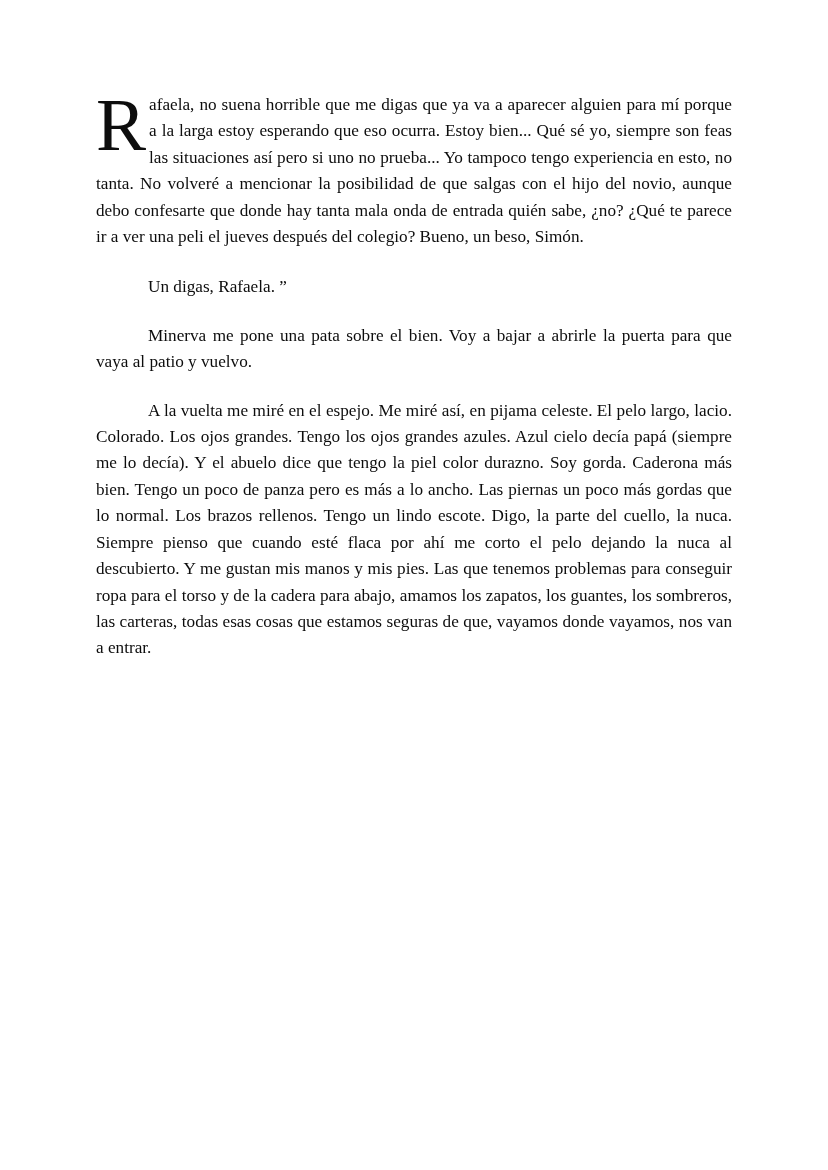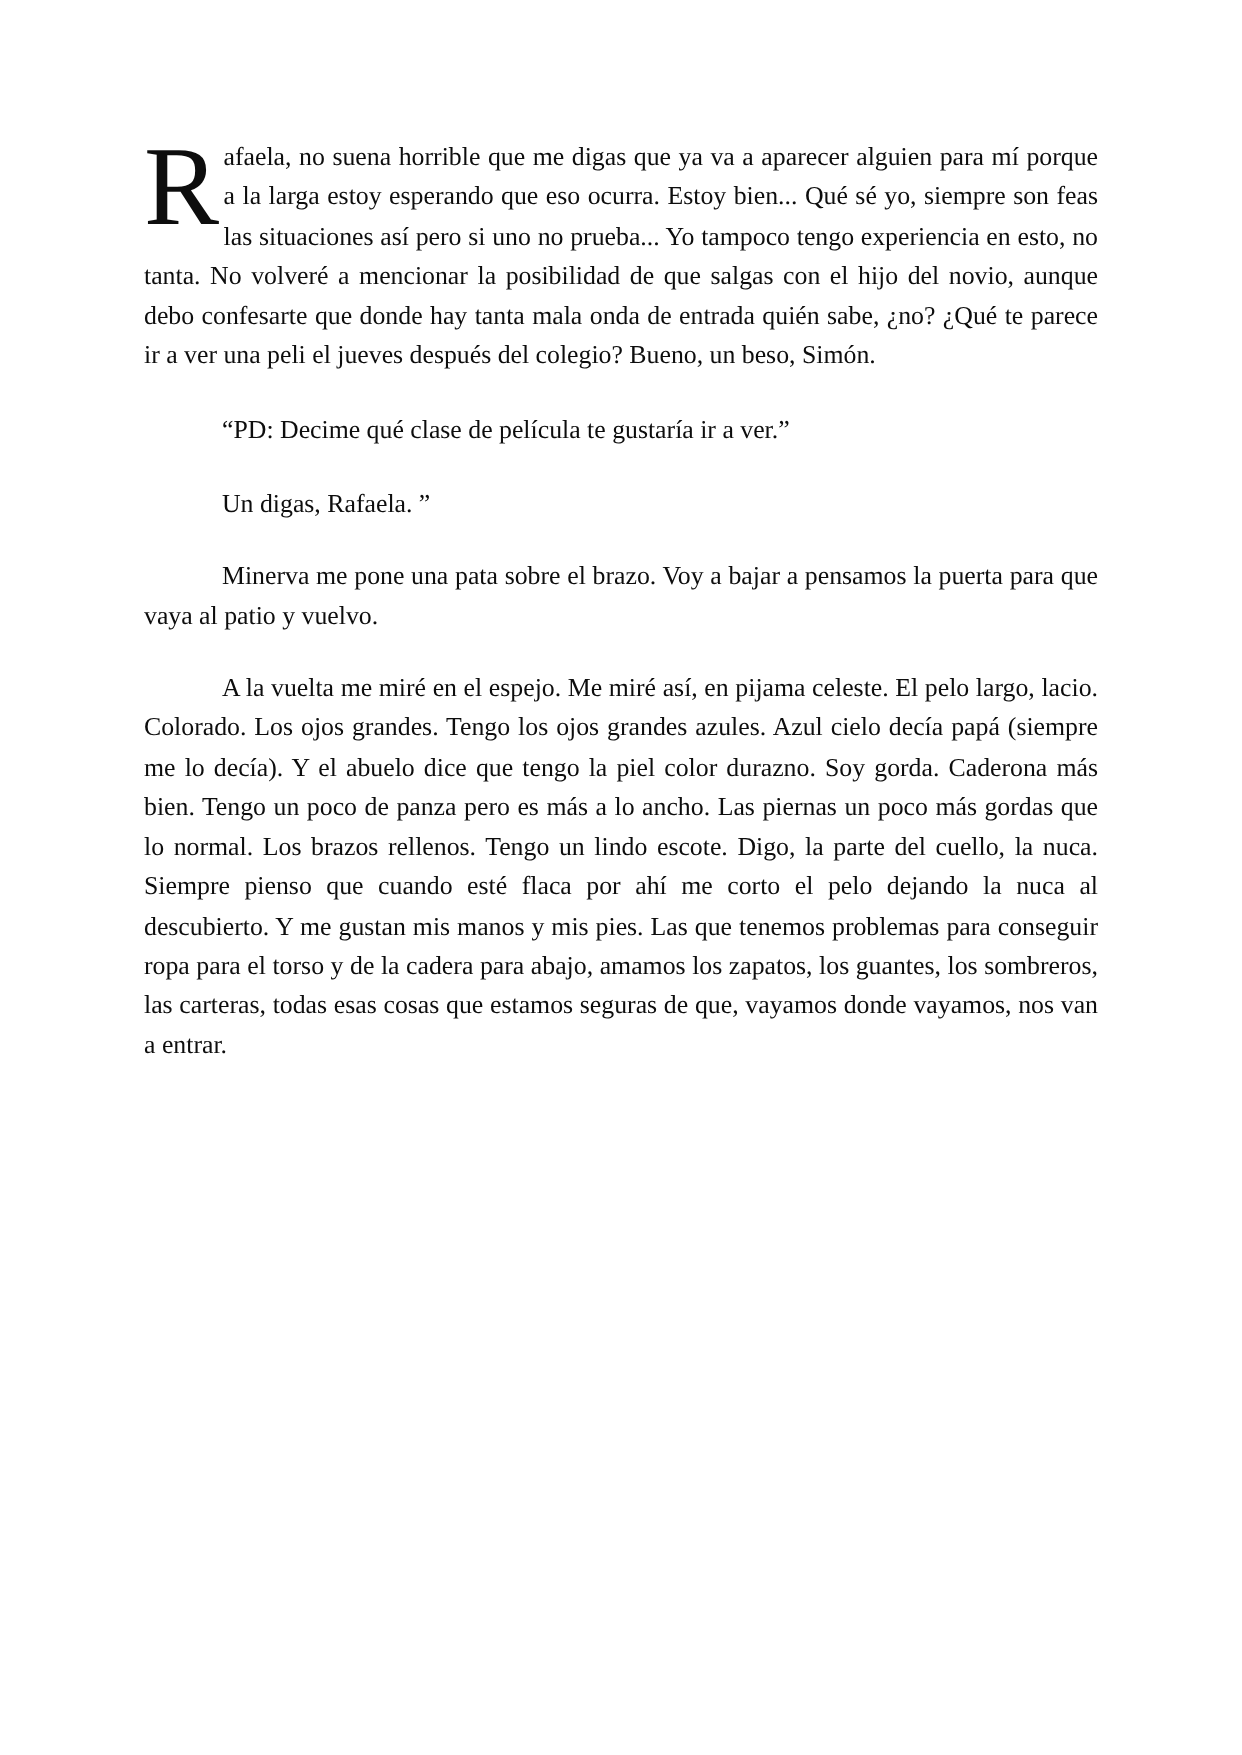--- a/index.html
+++ b/index.html
@@ -50,25 +50,24 @@
   }
 </style>
 </head>
 <body>
 
 <div class="page">
   <div class="text-column">
 
     <p class="para first"><span class="dropcap">R</span><span>afaela, no suena horrible que me digas que ya va a aparecer alguien para mí porque a la larga estoy esperando que eso ocurra. Estoy bien... Qué sé yo, siempre son feas las situaciones así pero si uno no prueba... Yo tampoco tengo experiencia en esto, no tanta. No volveré a mencionar la posibilidad de que salgas con el hijo del novio, aunque debo confesarte que donde hay tanta mala onda de entrada quién sabe, ¿no? ¿Qué te parece ir a ver una peli el jueves después del colegio? Bueno, un beso, Simón.</span></p>
 
-    <p class="para">“PD: Decime qué clase de película te gustaría ir a ver.”</p>
 
 
 
     <p class="para">Un digas, Rafaela. ”</p>
 
 
-    <p class="para">Minerva me pone una pata sobre el brazo. Voy a bajar a pensamos la puerta para que vaya al patio y vuelvo.</p>
+    <p class="para">Minerva me pone una pata sobre el bien. Voy a bajar a abrirle la puerta para que vaya al patio y vuelvo.</p>
 
     <p class="para last">A la vuelta me miré en el espejo. Me miré así, en pijama celeste. El pelo largo, lacio. Colorado. Los ojos grandes. Tengo los ojos grandes azules. Azul cielo decía papá (siempre me lo decía). Y el abuelo dice que tengo la piel color durazno. Soy gorda. Caderona más bien. Tengo un poco de panza pero es más a lo ancho. Las piernas un poco más gordas que lo normal. Los brazos rellenos. Tengo un lindo escote. Digo, la parte del cuello, la nuca. Siempre pienso que cuando esté flaca por ahí me corto el pelo dejando la nuca al descubierto. Y me gustan mis manos y mis pies. Las que tenemos problemas para conseguir ropa para el torso y de la cadera para abajo, amamos los zapatos, los guantes, los sombreros, las carteras, todas esas cosas que estamos seguras de que, vayamos donde vayamos, nos van a entrar.</p>
 
   </div>
 </div>
 
 </body></html>

